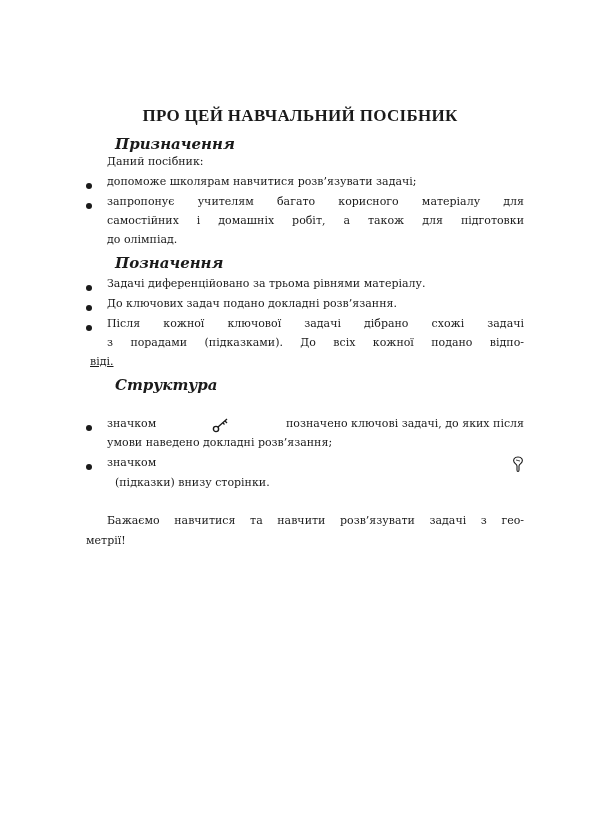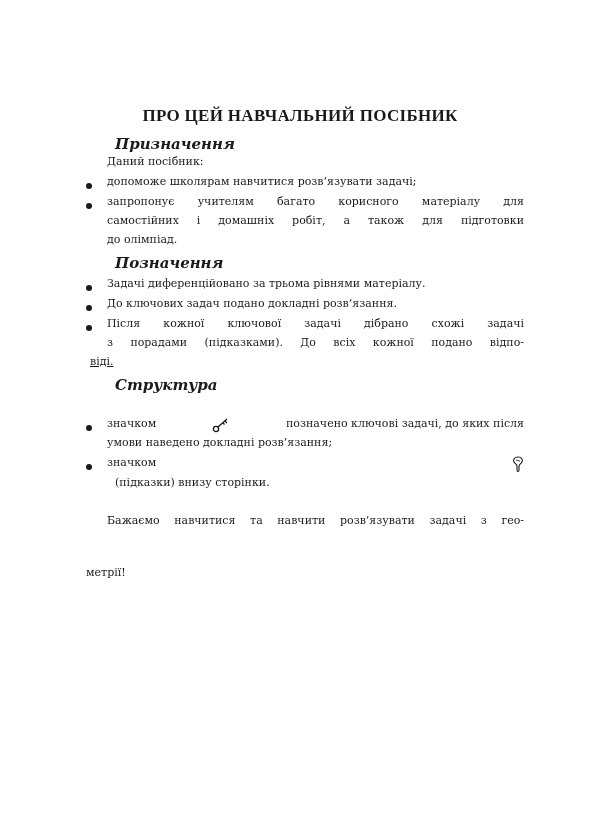--- a/index.html
+++ b/index.html
@@ -74,14 +74,14 @@
       <svg width="12" height="18" viewBox="0 0 12 18">
           <path d="M6 1 C2 1 1 4 2 6 C3 8 5 8 5 10 L5 14 M7 10 L7 14 M5 14 C5 16 7 16 7 14" fill="none" stroke="#1a1a1a" stroke-width="1.1"></path>
           <path d="M6 1 C10 1 11 4 10 6 C9 8 7 8 7 10" fill="none" stroke="#1a1a1a" stroke-width="1.1"></path>
           <line x1="4" y1="4" x2="8" y2="5" stroke="#1a1a1a" stroke-width="0.8"></line>
         </svg>
     </span>
   </div>
   <div class="line" style="top:476px; left:115px;">(підказки) внизу сторінки.</div>
 
   <div class="line just" style="top:514px; left:107px; width:417px;">Бажаємо навчитися та навчити розв’язувати задачі з гео-</div>
-  <div class="line" style="top:566px; left:86px;">метрії!</div>
+  <div class="line" style="top:534px; left:86px;">метрії!</div>
 </div>
 
 </body></html>

